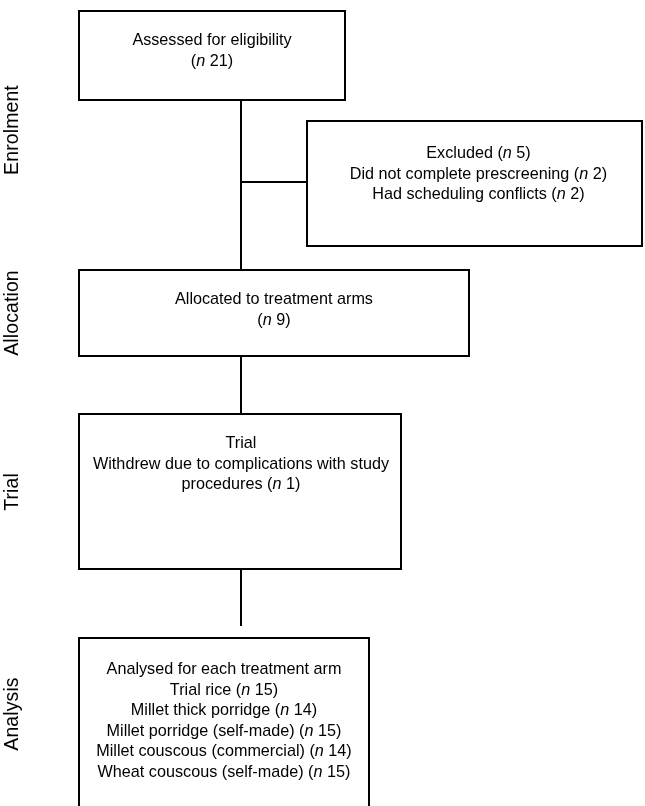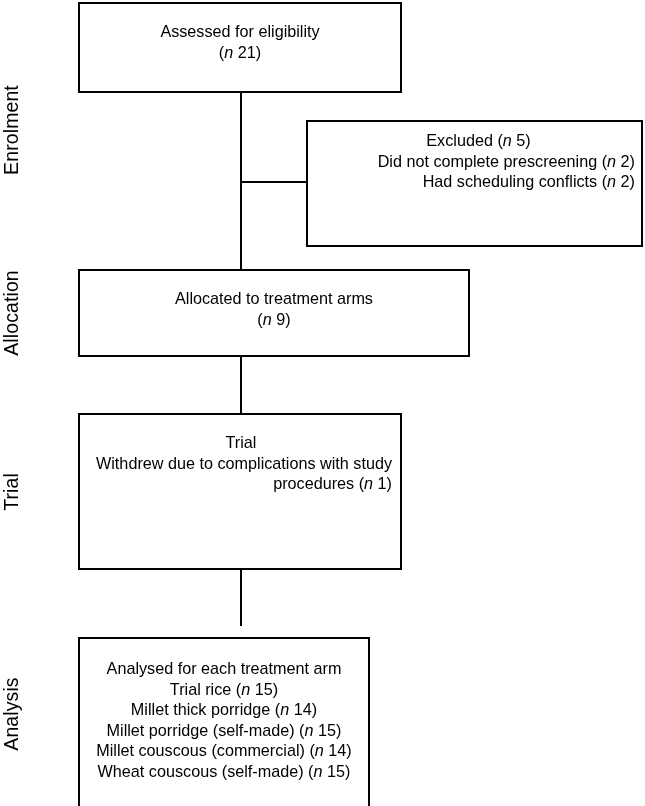--- a/index.html
+++ b/index.html
@@ -39,21 +39,21 @@
     box-sizing: border-box;
     border: 2px solid #000000;
     background: #ffffff;
     font-size: 16.2px;
     line-height: 20.6px;
   }
   .box-inner {
     padding: 0 8px;
   }
   .line-center { text-align: center; white-space: nowrap; }
-  .line-left   { text-align: right; }
+  .line-left   { text-align: center; }
 
   
   .conn {
     position: absolute;
     background: #000000;
   }
 
   em.n {
     font-style: italic;
   }
@@ -80,29 +80,29 @@
   </div>
 
   <div class="conn" style="left:240px; top:93px; width:2px; height:176px;"></div>
 
   <div class="conn" style="left:240px; top:181px; width:68px; height:2px;"></div>
 
   <div class="conn" style="left:240px; top:357px; width:2px; height:56px;"></div>
 
   <div class="conn" style="left:240px; top:570px; width:2px; height:56px;"></div>
 
-  <div class="flow-box" style="left:78px; top:2px; width:324px; height:91px;">
+  <div class="flow-box" style="left:78px; top:10px; width:268px; height:91px;">
     <div class="box-inner" style="padding-top:17px;">
       <div class="line-center">Assessed for eligibility</div>
       <div class="line-center"><span>(</span><em class="n">n</em><span> 21)</span></div>
     </div>
   </div>
 
   <div class="flow-box" style="left:306px; top:120px; width:337px; height:127px;">
-    <div class="box-inner" style="padding-top:8px; padding-left:14px; padding-right:6px;">
+    <div class="box-inner" style="padding-top:20px; padding-left:14px; padding-right:6px;">
       <div class="line-center"><span>Excluded (</span><em class="n">n</em><span> 5)</span></div>
       <div class="line-left"><span>Did not complete prescreening (</span><em class="n">n</em><span> 2)</span></div>
       <div class="line-left"><span>Had scheduling conflicts (</span><em class="n">n</em><span> 2)</span></div>
     </div>
   </div>
 
   <div class="flow-box" style="left:78px; top:269px; width:392px; height:88px;">
     <div class="box-inner" style="padding-top:17px;">
       <div class="line-center">Allocated to treatment arms</div>
       <div class="line-center"><span>(</span><em class="n">n</em><span> 9)</span></div>

